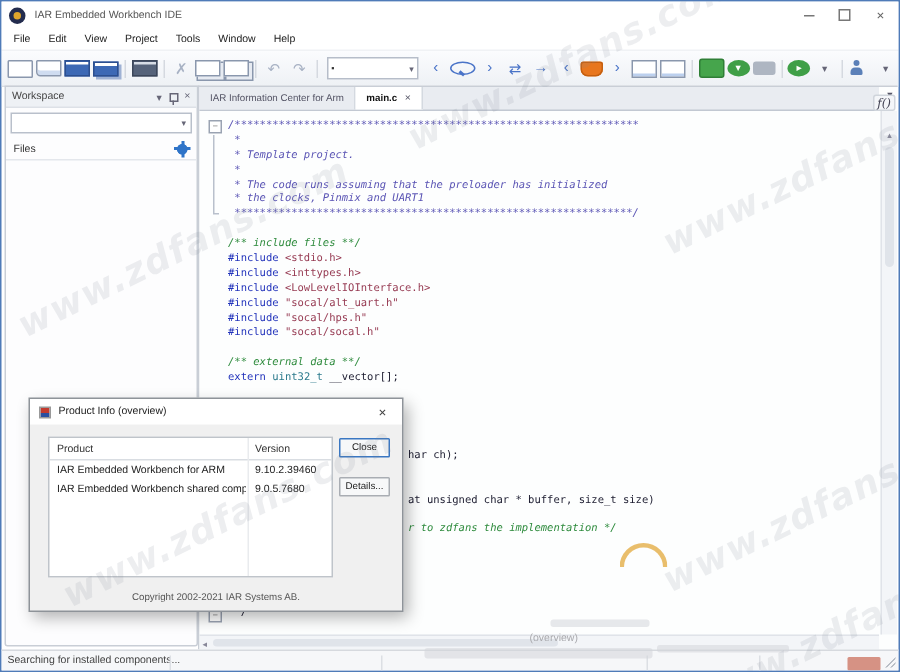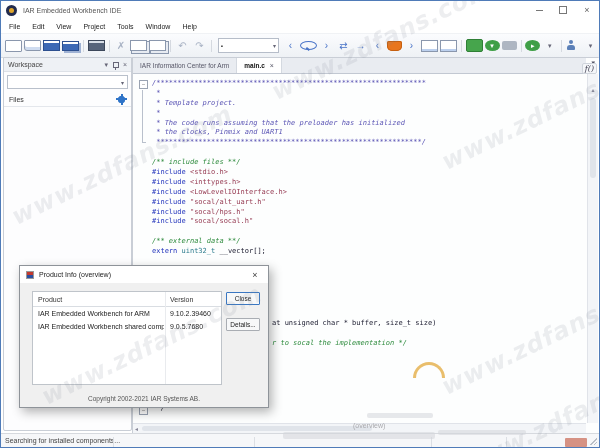--- a/index.html
+++ b/index.html
@@ -231,21 +231,21 @@
         </div>
       </div>
     <span class="tabmenu">▾</span>
     <span class="fnbtn">f()</span>
     <div class="viewport">
       <span class="fold-box" style="left:6px;top:6px;"></span>
       <span class="fold-line"></span>
       <span class="fold-corner"></span>
       <span class="fold-box" style="left:6px;top:332px;"></span>
       <div id="code-main" class="codeblock"><div class="cl"><span class="ca">/****************************************************************</span></div><div class="cl"><span class="ca"> *</span></div><div class="cl"><span class="ca"> * Template project.</span></div><div class="cl"><span class="ca"> *</span></div><div class="cl"><span class="ca"> * The code runs assuming that the preloader has initialized</span></div><div class="cl"><span class="ca"> * the clocks, Pinmix and UART1</span></div><div class="cl"><span class="ca"> ***************************************************************/</span></div><div class="cl">&nbsp;</div><div class="cl"><span class="cg">/** include files **/</span></div><div class="cl"><span class="kw">#include </span><span class="st">&lt;stdio.h&gt;</span></div><div class="cl"><span class="kw">#include </span><span class="st">&lt;inttypes.h&gt;</span></div><div class="cl"><span class="kw">#include </span><span class="st">&lt;LowLevelIOInterface.h&gt;</span></div><div class="cl"><span class="kw">#include </span><span class="st">"socal/alt_uart.h"</span></div><div class="cl"><span class="kw">#include </span><span class="st">"socal/hps.h"</span></div><div class="cl"><span class="kw">#include </span><span class="st">"socal/socal.h"</span></div><div class="cl">&nbsp;</div><div class="cl"><span class="cg">/** external data **/</span></div><div class="cl"><span class="kw">extern </span><span class="ty">uint32_t </span><span class="tx">__vector[];</span></div></div>
-      <div id="code-frag" class="codeblock"><div class="cl">&nbsp;</div><div class="cl">&nbsp;</div><div class="cl"><span class="tx">at unsigned char * buffer, size_t size)</span></div><div class="cl">&nbsp;</div><div class="cl"><span class="cg">r to socal the implementation */</span></div></div>
+      <div id="code-frag" class="codeblock"><div class="cl"><span class="tx">har ch);</span></div><div class="cl">&nbsp;</div><div class="cl">&nbsp;</div><div class="cl"><span class="tx">at unsigned char * buffer, size_t size)</span></div><div class="cl">&nbsp;</div><div class="cl"><span class="cg">r to zdfans the implementation */</span></div></div>
       <div id="code-bottom" class="codeblock"><div class="cl"><span class="tx">  /*</span></div></div>
     </div>
     <div class="vscroll">
       <span class="arr">▴</span>
       <span class="vthumb"></span>
     </div>
     <div class="hscroll">
       <span class="arr">◂</span>
       <span class="hthumb"></span>
     </div>

